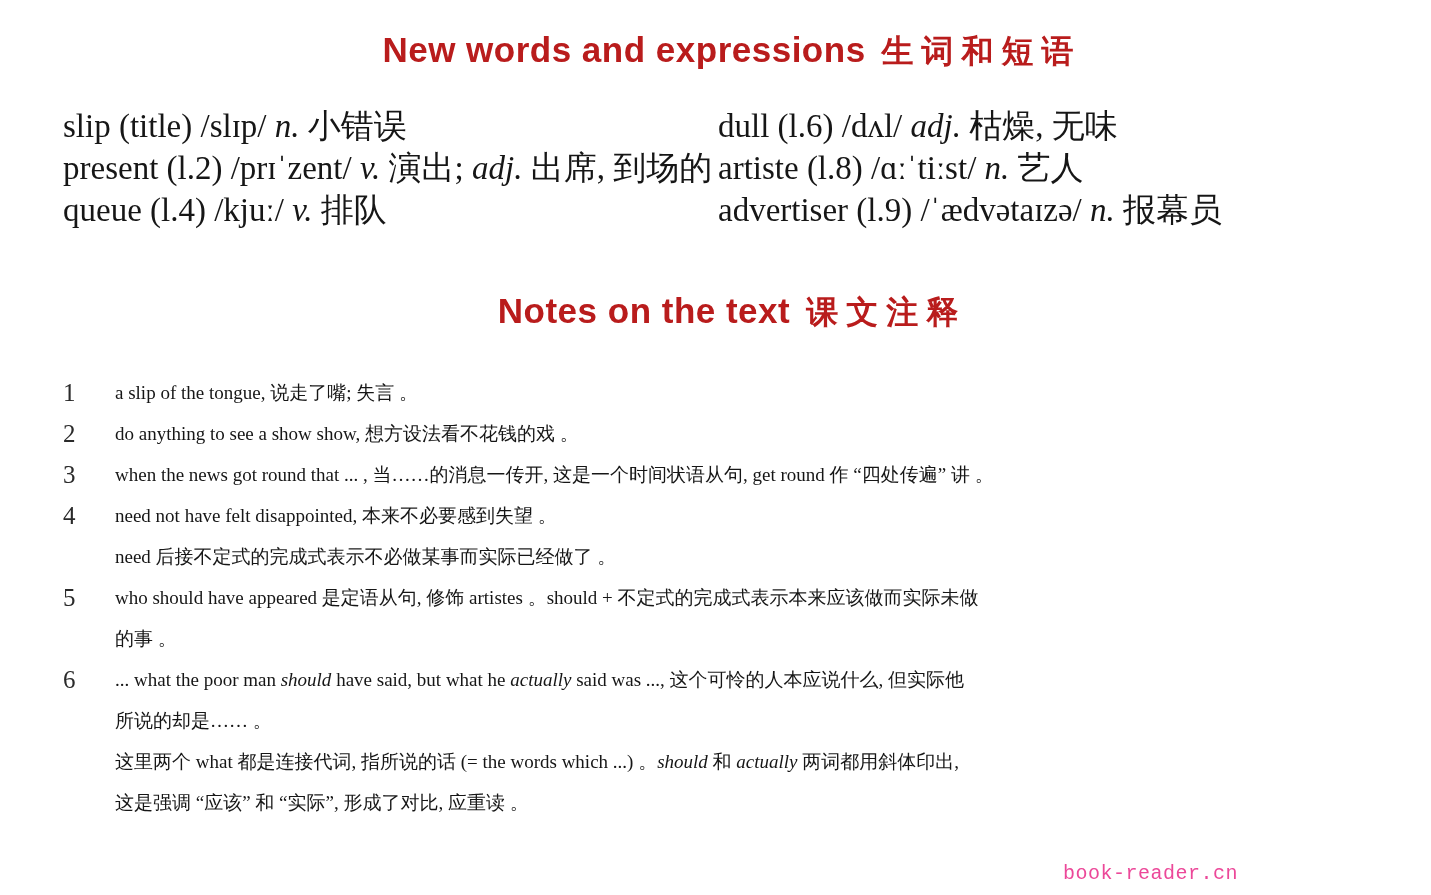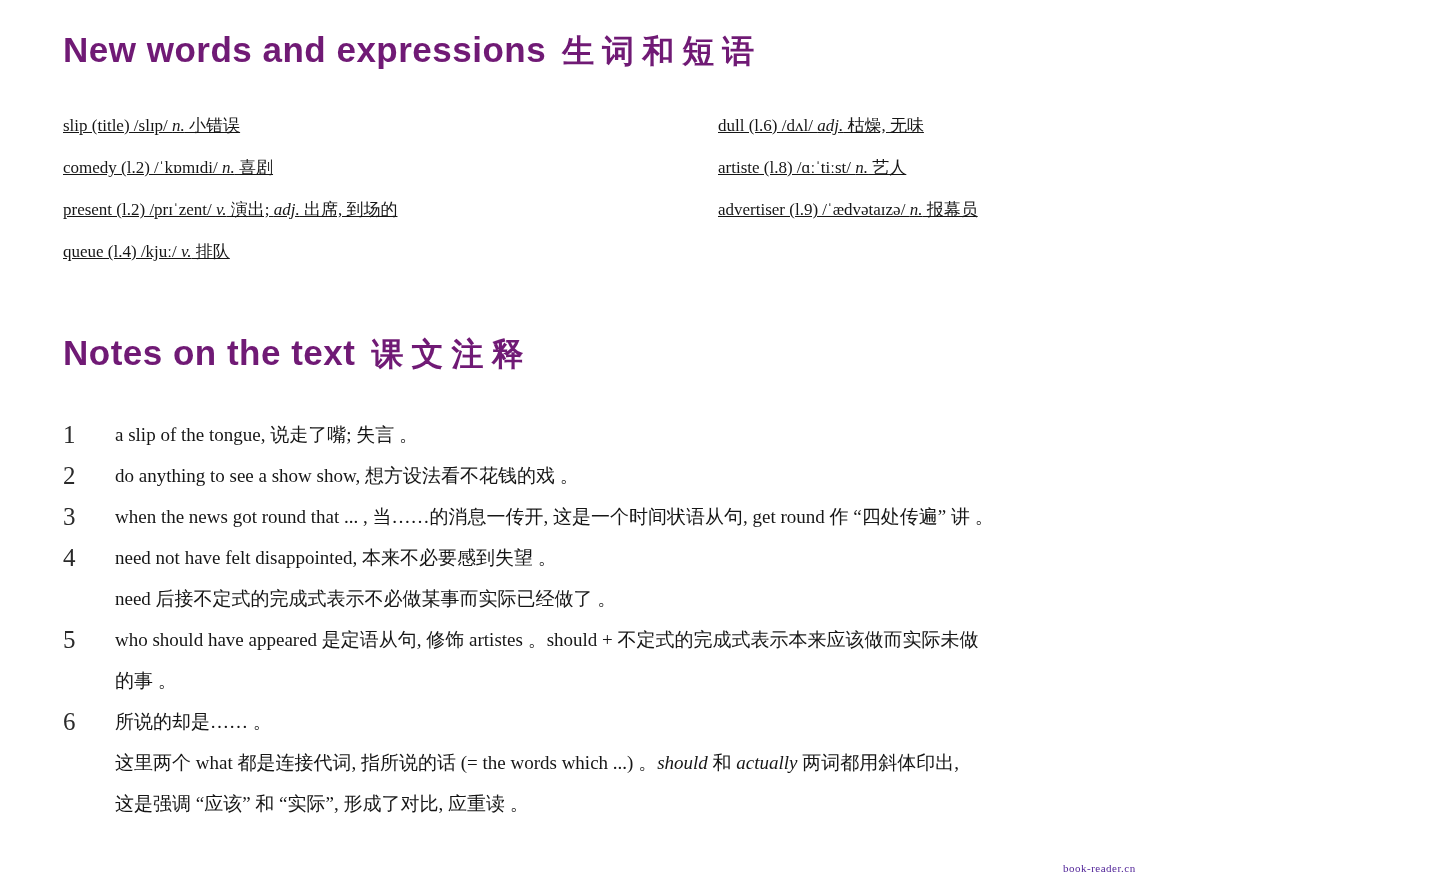--- a/index.html
+++ b/index.html
@@ -9,42 +9,42 @@
     color:#1c1c1c;
     font-family:"Liberation Serif","DejaVu Serif",serif;
     position:relative;
     overflow:hidden;
   }
   .page { position:absolute; inset:0; padding:28px 30px 0 63px; }
 
   .heading {
     font-family:"Liberation Sans","DejaVu Sans",sans-serif;
     font-weight:bold;
-    color:#701a75;
+    color:#b91c1c;
     font-size:35px;
     line-height:44px;
     letter-spacing:0.5px;
     white-space:nowrap;
+    text-align:center;
   }
   .heading .h-zh {
     margin-left:16px;
     font-size:32px;
     letter-spacing:8px;
     font-weight:600;
   }
 
   .vocab { display:flex; margin-top:32px; }
   .vcol { display:flex; flex-direction:column; }
   .vcol-left { width:655px; flex:0 0 655px; }
   .vline {
-    font-size:17px;
+    font-size:33px;
     line-height:42px;
     white-space:nowrap;
     color:#161616;
-    text-decoration:underline;
   }
 
   .notes-heading { margin-top:58px; }
 
   .notes { margin-top:38px; }
   .note { display:flex; align-items:flex-start; }
   .note-num {
     flex:0 0 52px;
     width:52px;
     font-size:25px;
@@ -58,39 +58,38 @@
     white-space:nowrap;
     color:#161616;
   }
 
   .it { font-style:italic; }
 
   .watermark {
     position:absolute;
     left:1063px;
     top:862px;
-    font-family:Liberation Serif, serif;
-    font-size:11px;
-    color:#4c1d95;
+    font-family:Liberation Mono, monospace;
+    font-size:20px;
+    color:#ec4899;
     letter-spacing:0.5px;
   }
 </style>
 </head>
 <body>
 
 <div class="page">
 
   <h1 class="heading">
     <span class="h-en">New words and expressions</span><span class="h-zh">生词和短语</span>
   </h1>
 
   <section class="vocab">
     <div class="vcol vcol-left">
       <p class="vline"><span>slip (title) /slɪp/ </span><span class="it">n.</span><span> 小错误</span></p>
-      <p class="vline"><span>comedy (l.2) /ˈkɒmɪdi/ </span><span class="it">n.</span><span> 喜剧</span></p>
       <p class="vline"><span>present (l.2) /prɪˈzent/ </span><span class="it">v.</span><span> 演出; </span><span class="it">adj.</span><span> 出席, 到场的</span></p>
       <p class="vline"><span>queue (l.4) /kjuː/ </span><span class="it">v.</span><span> 排队</span></p>
     </div>
     <div class="vcol">
       <p class="vline"><span>dull (l.6) /dʌl/ </span><span class="it">adj.</span><span> 枯燥, 无味</span></p>
       <p class="vline"><span>artiste (l.8) /ɑːˈtiːst/ </span><span class="it">n.</span><span> 艺人</span></p>
       <p class="vline"><span>advertiser (l.9) /ˈædvətaɪzə/ </span><span class="it">n.</span><span> 报幕员</span></p>
     </div>
   </section>
 
@@ -133,20 +132,21 @@
       <span class="note-num">5</span>
       <div class="note-body">
         <p class="nline"><span>who should have appeared 是定语从句, 修饰 artistes 。should + 不定式的完成式表示本来应该做而实际未做</span></p>
         <p class="nline"><span>的事 。</span></p>
       </div>
     </div>
 
     <div class="note">
       <span class="note-num">6</span>
       <div class="note-body">
+        <p class="nline"><span>... what the poor man </span><span class="it">should</span><span> have said, but what he </span><span class="it">actually</span><span> said was ..., 这个可怜的人本应说什么, 但实际他</span></p>
         <p class="nline"><span>所说的却是…… 。</span></p>
         <p class="nline"><span>这里两个 what 都是连接代词, 指所说的话 (= the words which ...) 。</span><span class="it">should</span><span> 和 </span><span class="it">actually</span><span> 两词都用斜体印出,</span></p>
         <p class="nline"><span>这是强调 “应该” 和 “实际”, 形成了对比, 应重读 。</span></p>
       </div>
     </div>
 
   </section>
 
 </div>
 

